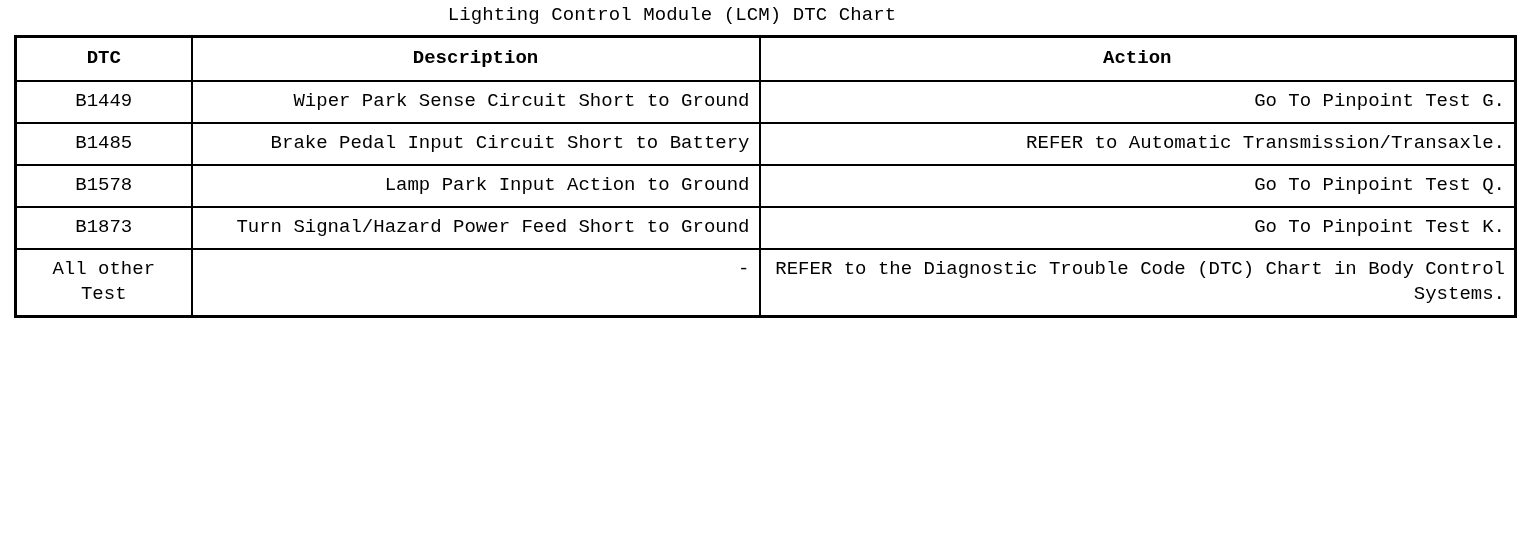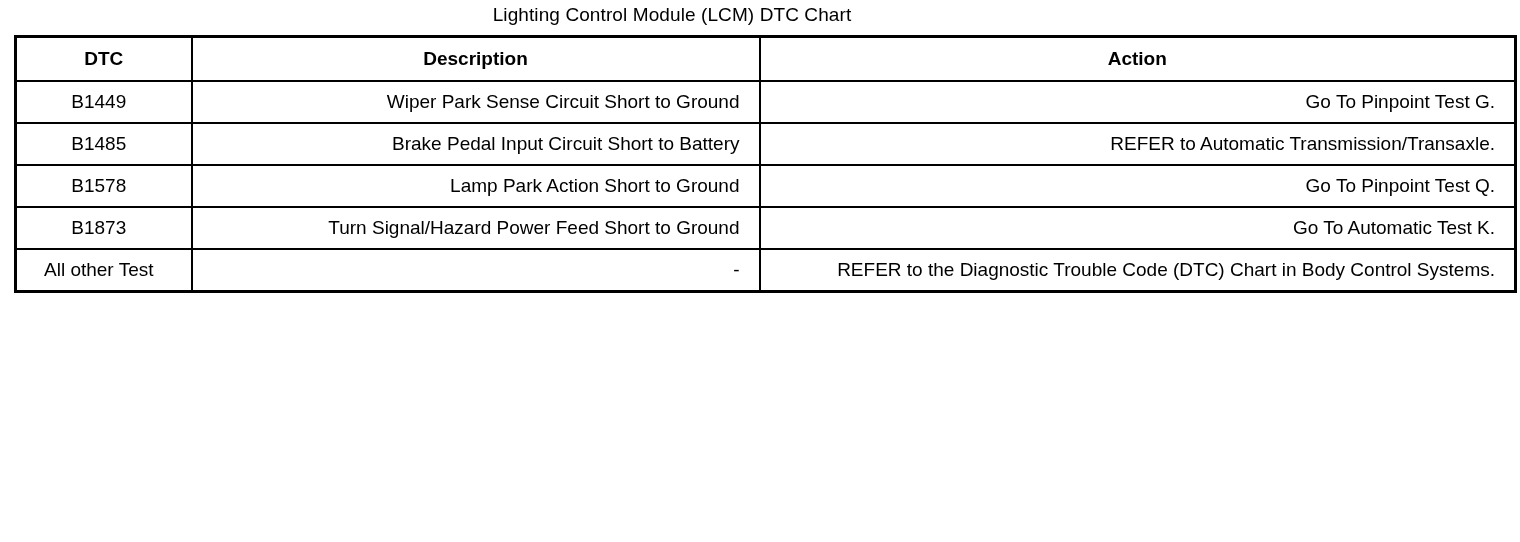--- a/index.html
+++ b/index.html
@@ -12,20 +12,21 @@
     height: 542px;
     font-family: "Liberation Sans", sans-serif;
     color: #000000;
     overflow: hidden;
   }
   .page {
     position: relative;
     width: 1344px;
     height: 542px;
     box-sizing: border-box;
+    font-family: Liberation Mono, monospace;
   }
   .chart-title {
     text-align: center;
     font-size: 19px;
     line-height: 22px;
     padding-top: 4px;
     padding-bottom: 9px;
     font-weight: normal;
     letter-spacing: 0.1px;
   }
@@ -39,21 +40,21 @@
   table.dtc-table col.c-dtc  { width: 176px; }
   table.dtc-table col.c-desc { width: 568px; }
   table.dtc-table col.c-act  { width: 756px; }
 
   table.dtc-table th,
   table.dtc-table td {
     border: 2px solid #000;
     vertical-align: top;
     font-size: 19px;
     line-height: 25px;
-    padding: 7px 19px 8px 9px;
+    padding: 7px 9px 8px 9px;
   }
   table.dtc-table thead th {
     text-align: center;
     font-weight: bold;
     padding: 8px 9px 9px 9px;
     vertical-align: middle;
   }
   td.cell-dtc {
     text-align: center;
   }
@@ -90,27 +91,27 @@
         <td class="cell-desc">Wiper Park Sense Circuit Short to Ground</td>
         <td class="cell-act">Go To Pinpoint Test G.</td>
       </tr>
       <tr>
         <td class="cell-dtc">B1485</td>
         <td class="cell-desc">Brake Pedal Input Circuit Short to Battery</td>
         <td class="cell-act">REFER to Automatic Transmission/Transaxle.</td>
       </tr>
       <tr>
         <td class="cell-dtc">B1578</td>
-        <td class="cell-desc">Lamp Park Action Short to Ground</td>
+        <td class="cell-desc">Lamp Park Input Action to Ground</td>
         <td class="cell-act">Go To Pinpoint Test Q.</td>
       </tr>
       <tr>
         <td class="cell-dtc">B1873</td>
         <td class="cell-desc">Turn Signal/Hazard Power Feed Short to Ground</td>
-        <td class="cell-act">Go To Automatic Test K.</td>
+        <td class="cell-act">Go To Pinpoint Test K.</td>
       </tr>
       <tr class="tall-row">
         <td class="cell-dtc">All other Test</td>
         <td class="cell-desc">-</td>
         <td class="cell-act">REFER to the Diagnostic Trouble Code (DTC) Chart in Body Control Systems.</td>
       </tr>
     </tbody>
   </table>
 
 </div>

